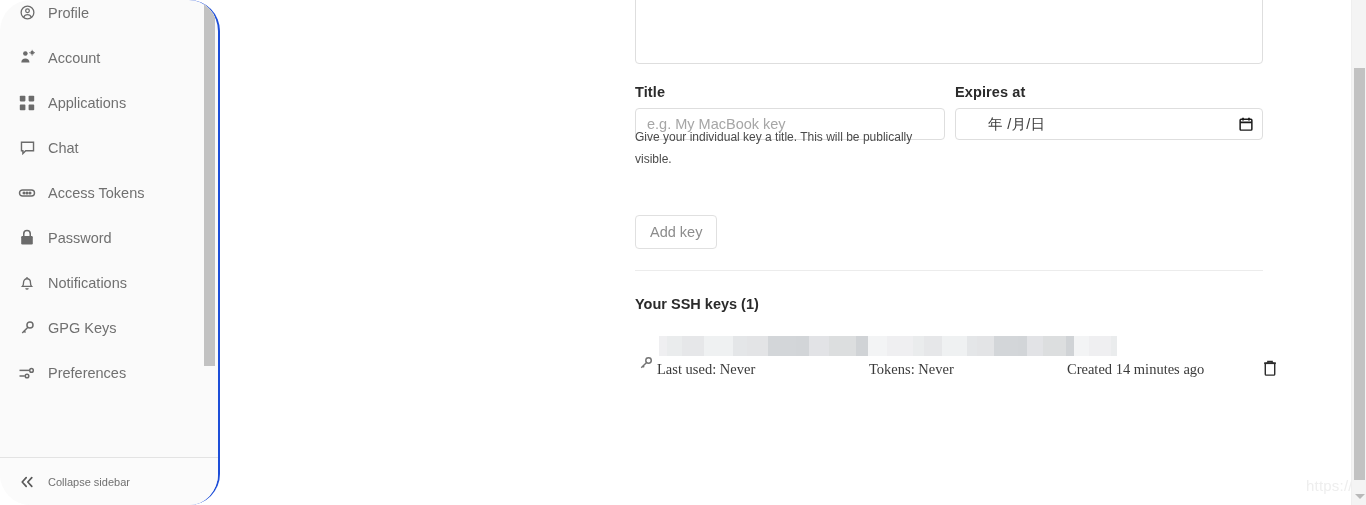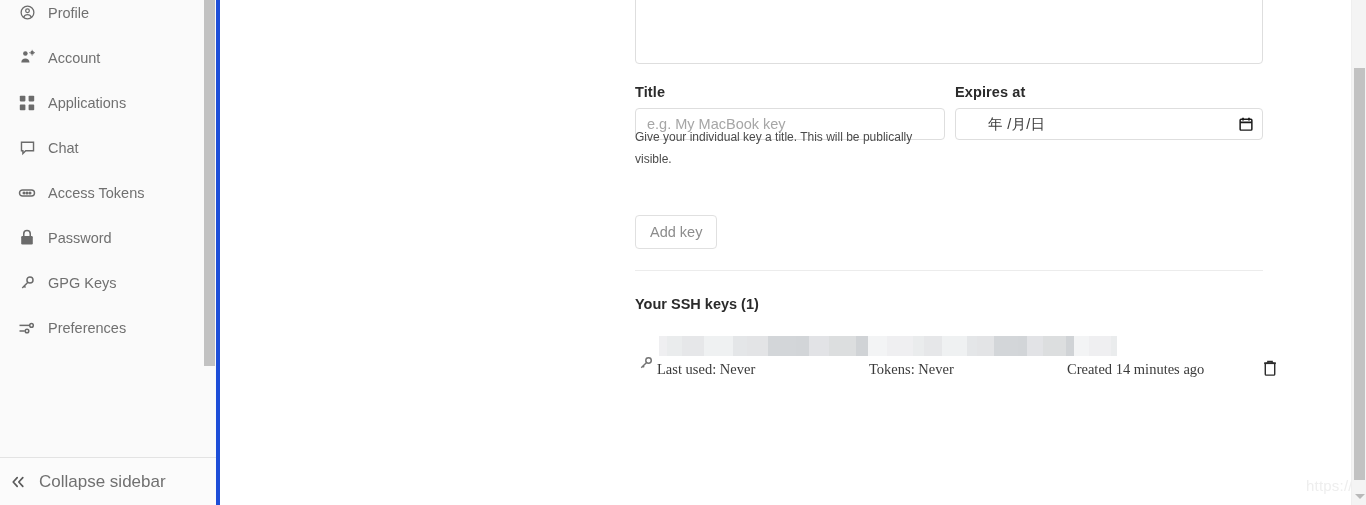--- a/index.html
+++ b/index.html
@@ -10,22 +10,23 @@
     font-family: "Liberation Sans", sans-serif;
     -webkit-font-smoothing: antialiased;
   }
   .screen { position: relative; width: 1366px; height: 505px; background:#fff; }
 
   
   .sidebar {
     position: absolute; left: 0; top: 0;
     width: 220px; height: 505px;
     background: #fafafa;
-    border-right: 4px solid #1d4ed8;
+    border-right: 2px solid #1d4ed8;
     overflow: hidden;
+    border-radius: 31px;
   }
   .side-scroll {
     position: absolute; left:0; top:0; width: 220px; height: 457px;
     overflow: hidden;
   }
   .nav-list { position: absolute; left: 0; top: -10px; width: 220px; }
   .nav-item {
     position: relative;
     display: flex; align-items: center;
     height: 45px;
@@ -56,22 +57,22 @@
     width: 4px; height: 100%;
     background: #3f3dab;
   }
 
   .side-footer {
     position: absolute; left: 0; bottom: 0;
     width: 220px; height: 48px;
     border-top: 1px solid #e3e3e3;
     background: #fbfbfb;
     display: flex; align-items: center;
-    padding-left: 9px;
-    color: #707070; font-size: 17px;
+    padding-left: 18px;
+    color: #707070; font-size: 11px;
     cursor: pointer;
   }
   .side-footer .ico { width:18px;height:18px;margin-right:12px;display:inline-flex;align-items:center;justify-content:center;color:#5a5a5a; }
 
   .side-scrollbar {
     position: absolute;
     left: 204px; top: 0;
     width: 11px; height: 457px;
     background: #fafafa;
   }
@@ -322,20 +323,30 @@
         <div class="nav-item">
           <span class="ico">
             <svg width="16" height="17" viewBox="0 0 20 22" fill="none" stroke="currentColor" stroke-width="2">
               <rect x="2.5" y="9" width="15" height="11" rx="1.6" fill="currentColor" stroke="none"></rect>
               <path d="M5.8 9V6.2a4.2 4.2 0 0 1 8.4 0V9"></path>
             </svg>
           </span>
           <span>Password</span>
         </div>
 
+        <div class="nav-item">
+          <span class="ico">
+            <svg width="16" height="17" viewBox="0 0 22 24" fill="none" stroke="currentColor" stroke-width="1.9">
+              <path d="M4.5 17.5c1.3-1.3 1.6-2.6 1.6-5.2 0-3.2 2-5.6 4.9-5.6s4.9 2.4 4.9 5.6c0 2.6.3 3.9 1.6 5.2z"></path>
+              <path d="M9.2 20.2a2 2 0 0 0 3.6 0"></path>
+              <path d="M11 4.2v1.6"></path>
+            </svg>
+          </span>
+          <span>Notifications</span>
+        </div>
 
 
         <div class="nav-item">
           <span class="ico">
             <svg width="17" height="17" viewBox="0 0 24 24" fill="none" stroke="currentColor" stroke-width="2.1">
               <circle cx="15.5" cy="8.5" r="4.3"></circle>
               <path d="M12.6 11.7L4.6 19.7"></path>
               <path d="M7.2 17.1l2 2"></path>
             </svg>
           </span>

